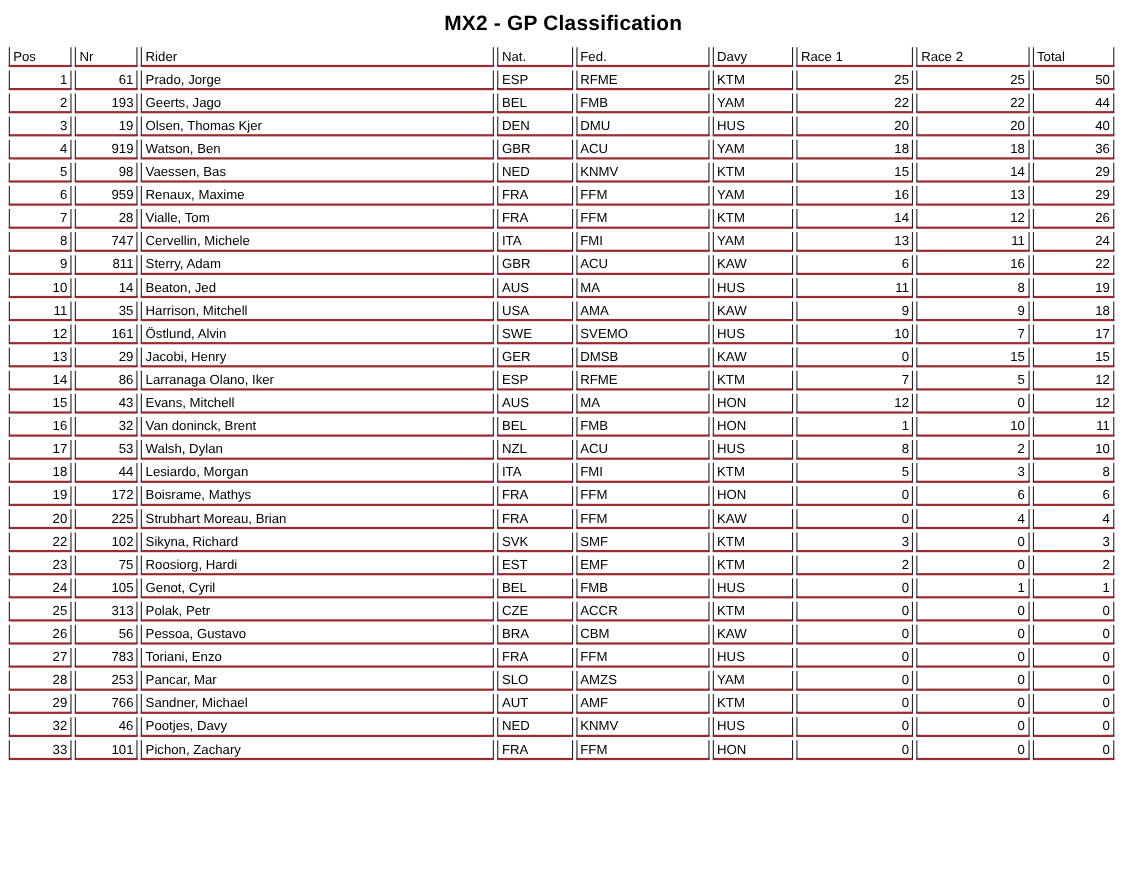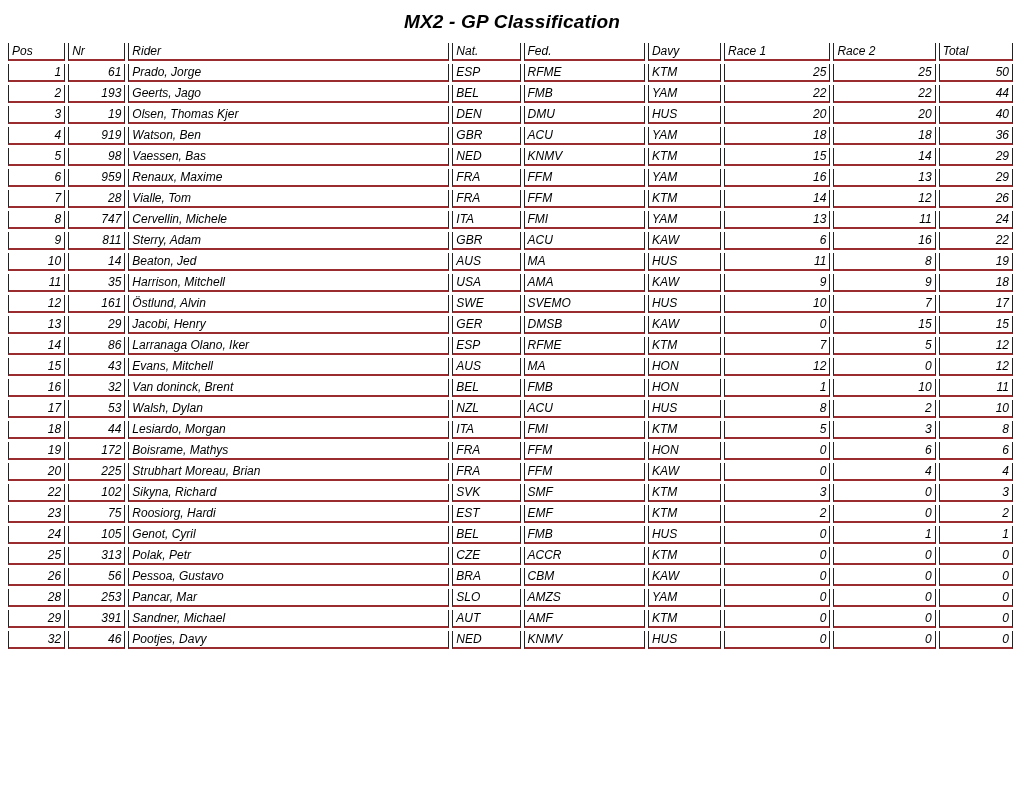--- a/index.html
+++ b/index.html
@@ -15,29 +15,27 @@
   .page {
     width: 1024px;
     height: 801px;
   }
   .title {
     font-size: 19px;
     font-weight: bold;
     text-align: center;
     margin: 11px 0 7px 0;
     letter-spacing: 0.2px;
-    font-style: italic;
   }
   table.results {
     border-collapse: separate;
     border-spacing: 3px 3px;
     table-layout: fixed;
     margin-left: 5px;
     width: 1011px;
-    font-style: italic;
   }
   th, td {
     box-sizing: border-box;
     font-size: 12px;
     font-weight: normal;
     line-height: 14px;
     height: 18px;
     padding: 0 3px 1px 3px;
     border-left: 1px solid #222222;
     border-right: 1px solid #222222;
@@ -352,47 +350,69 @@
           <td class="al-right">56</td>
           <td class="al-left">Pessoa, Gustavo</td>
           <td class="al-left">BRA</td>
           <td class="al-left">CBM</td>
           <td class="al-left">KAW</td>
           <td class="al-right">0</td>
           <td class="al-right">0</td>
           <td class="al-right">0</td>
         </tr>
         <tr>
+          <td class="al-right">27</td>
+          <td class="al-right">783</td>
+          <td class="al-left">Toriani, Enzo</td>
+          <td class="al-left">FRA</td>
+          <td class="al-left">FFM</td>
+          <td class="al-left">HUS</td>
+          <td class="al-right">0</td>
+          <td class="al-right">0</td>
+          <td class="al-right">0</td>
+        </tr>
+        <tr>
           <td class="al-right">28</td>
           <td class="al-right">253</td>
           <td class="al-left">Pancar, Mar</td>
           <td class="al-left">SLO</td>
           <td class="al-left">AMZS</td>
           <td class="al-left">YAM</td>
           <td class="al-right">0</td>
           <td class="al-right">0</td>
           <td class="al-right">0</td>
         </tr>
         <tr>
           <td class="al-right">29</td>
-          <td class="al-right">391</td>
+          <td class="al-right">766</td>
           <td class="al-left">Sandner, Michael</td>
           <td class="al-left">AUT</td>
           <td class="al-left">AMF</td>
           <td class="al-left">KTM</td>
           <td class="al-right">0</td>
           <td class="al-right">0</td>
           <td class="al-right">0</td>
         </tr>
         <tr>
           <td class="al-right">32</td>
           <td class="al-right">46</td>
           <td class="al-left">Pootjes, Davy</td>
           <td class="al-left">NED</td>
           <td class="al-left">KNMV</td>
           <td class="al-left">HUS</td>
           <td class="al-right">0</td>
           <td class="al-right">0</td>
           <td class="al-right">0</td>
         </tr>
+        <tr>
+          <td class="al-right">33</td>
+          <td class="al-right">101</td>
+          <td class="al-left">Pichon, Zachary</td>
+          <td class="al-left">FRA</td>
+          <td class="al-left">FFM</td>
+          <td class="al-left">HON</td>
+          <td class="al-right">0</td>
+          <td class="al-right">0</td>
+          <td class="al-right">0</td>
+        </tr>
       </tbody>
   </table>
 </div>
 
 </body></html>

